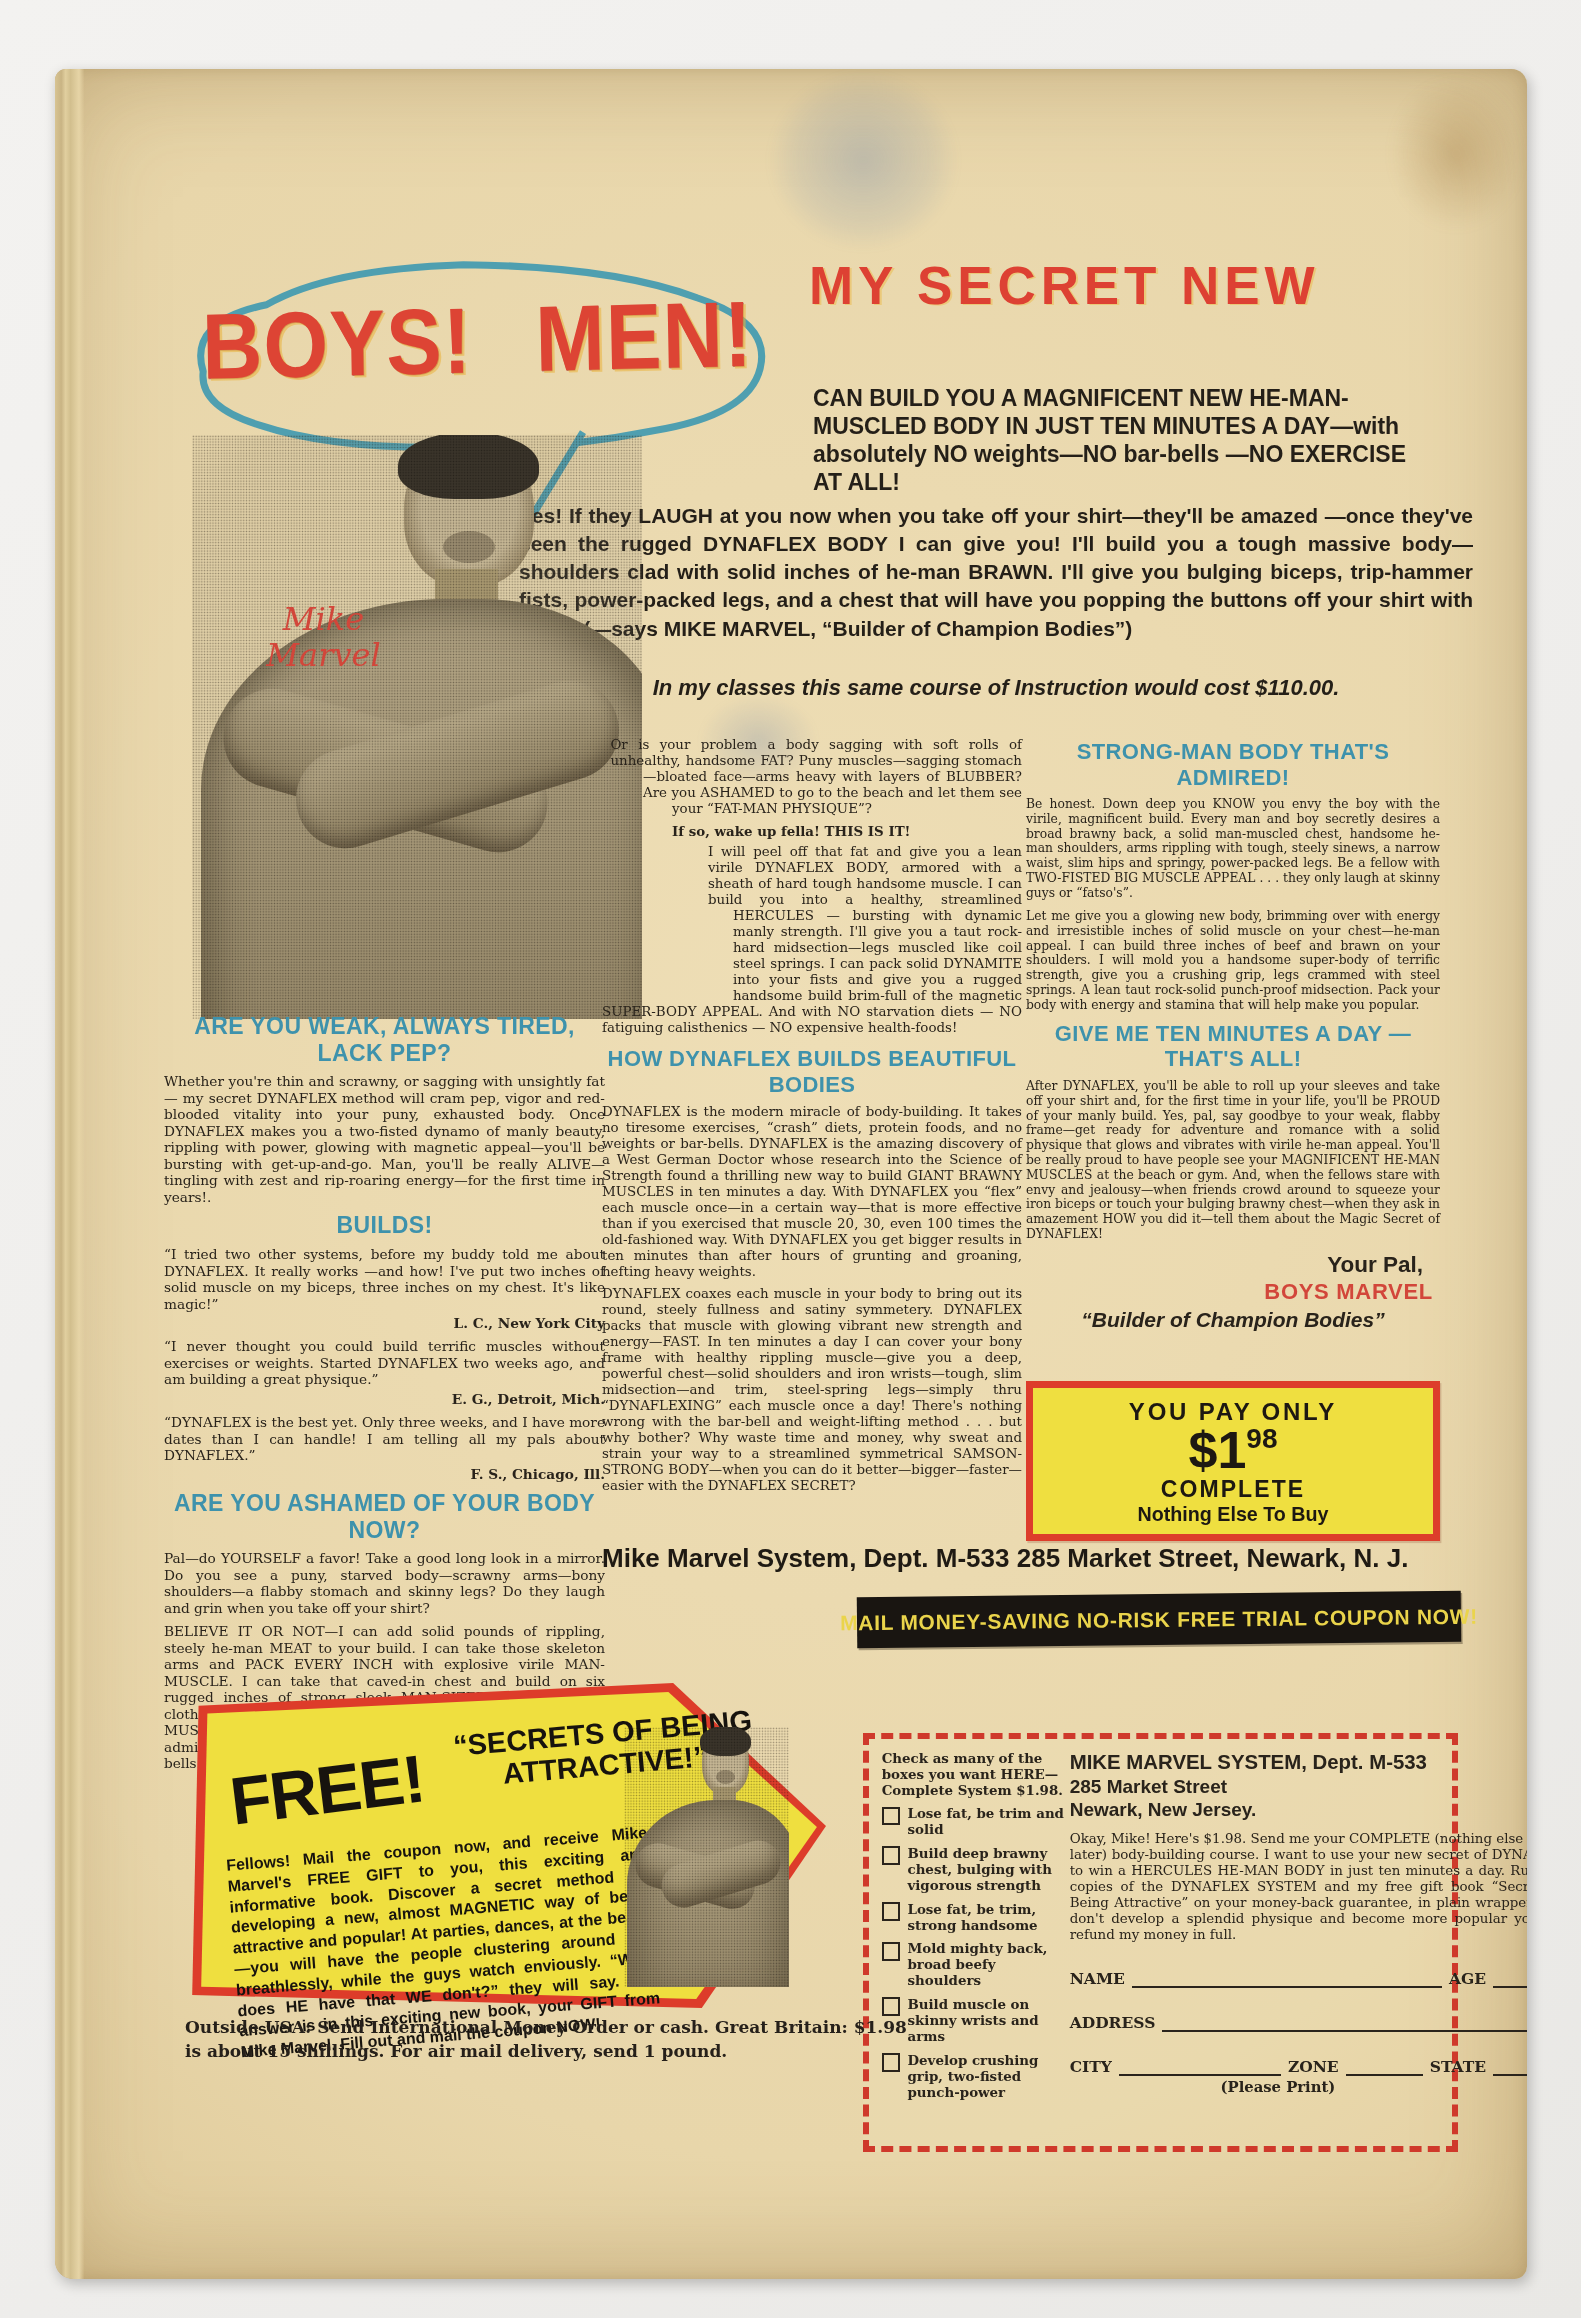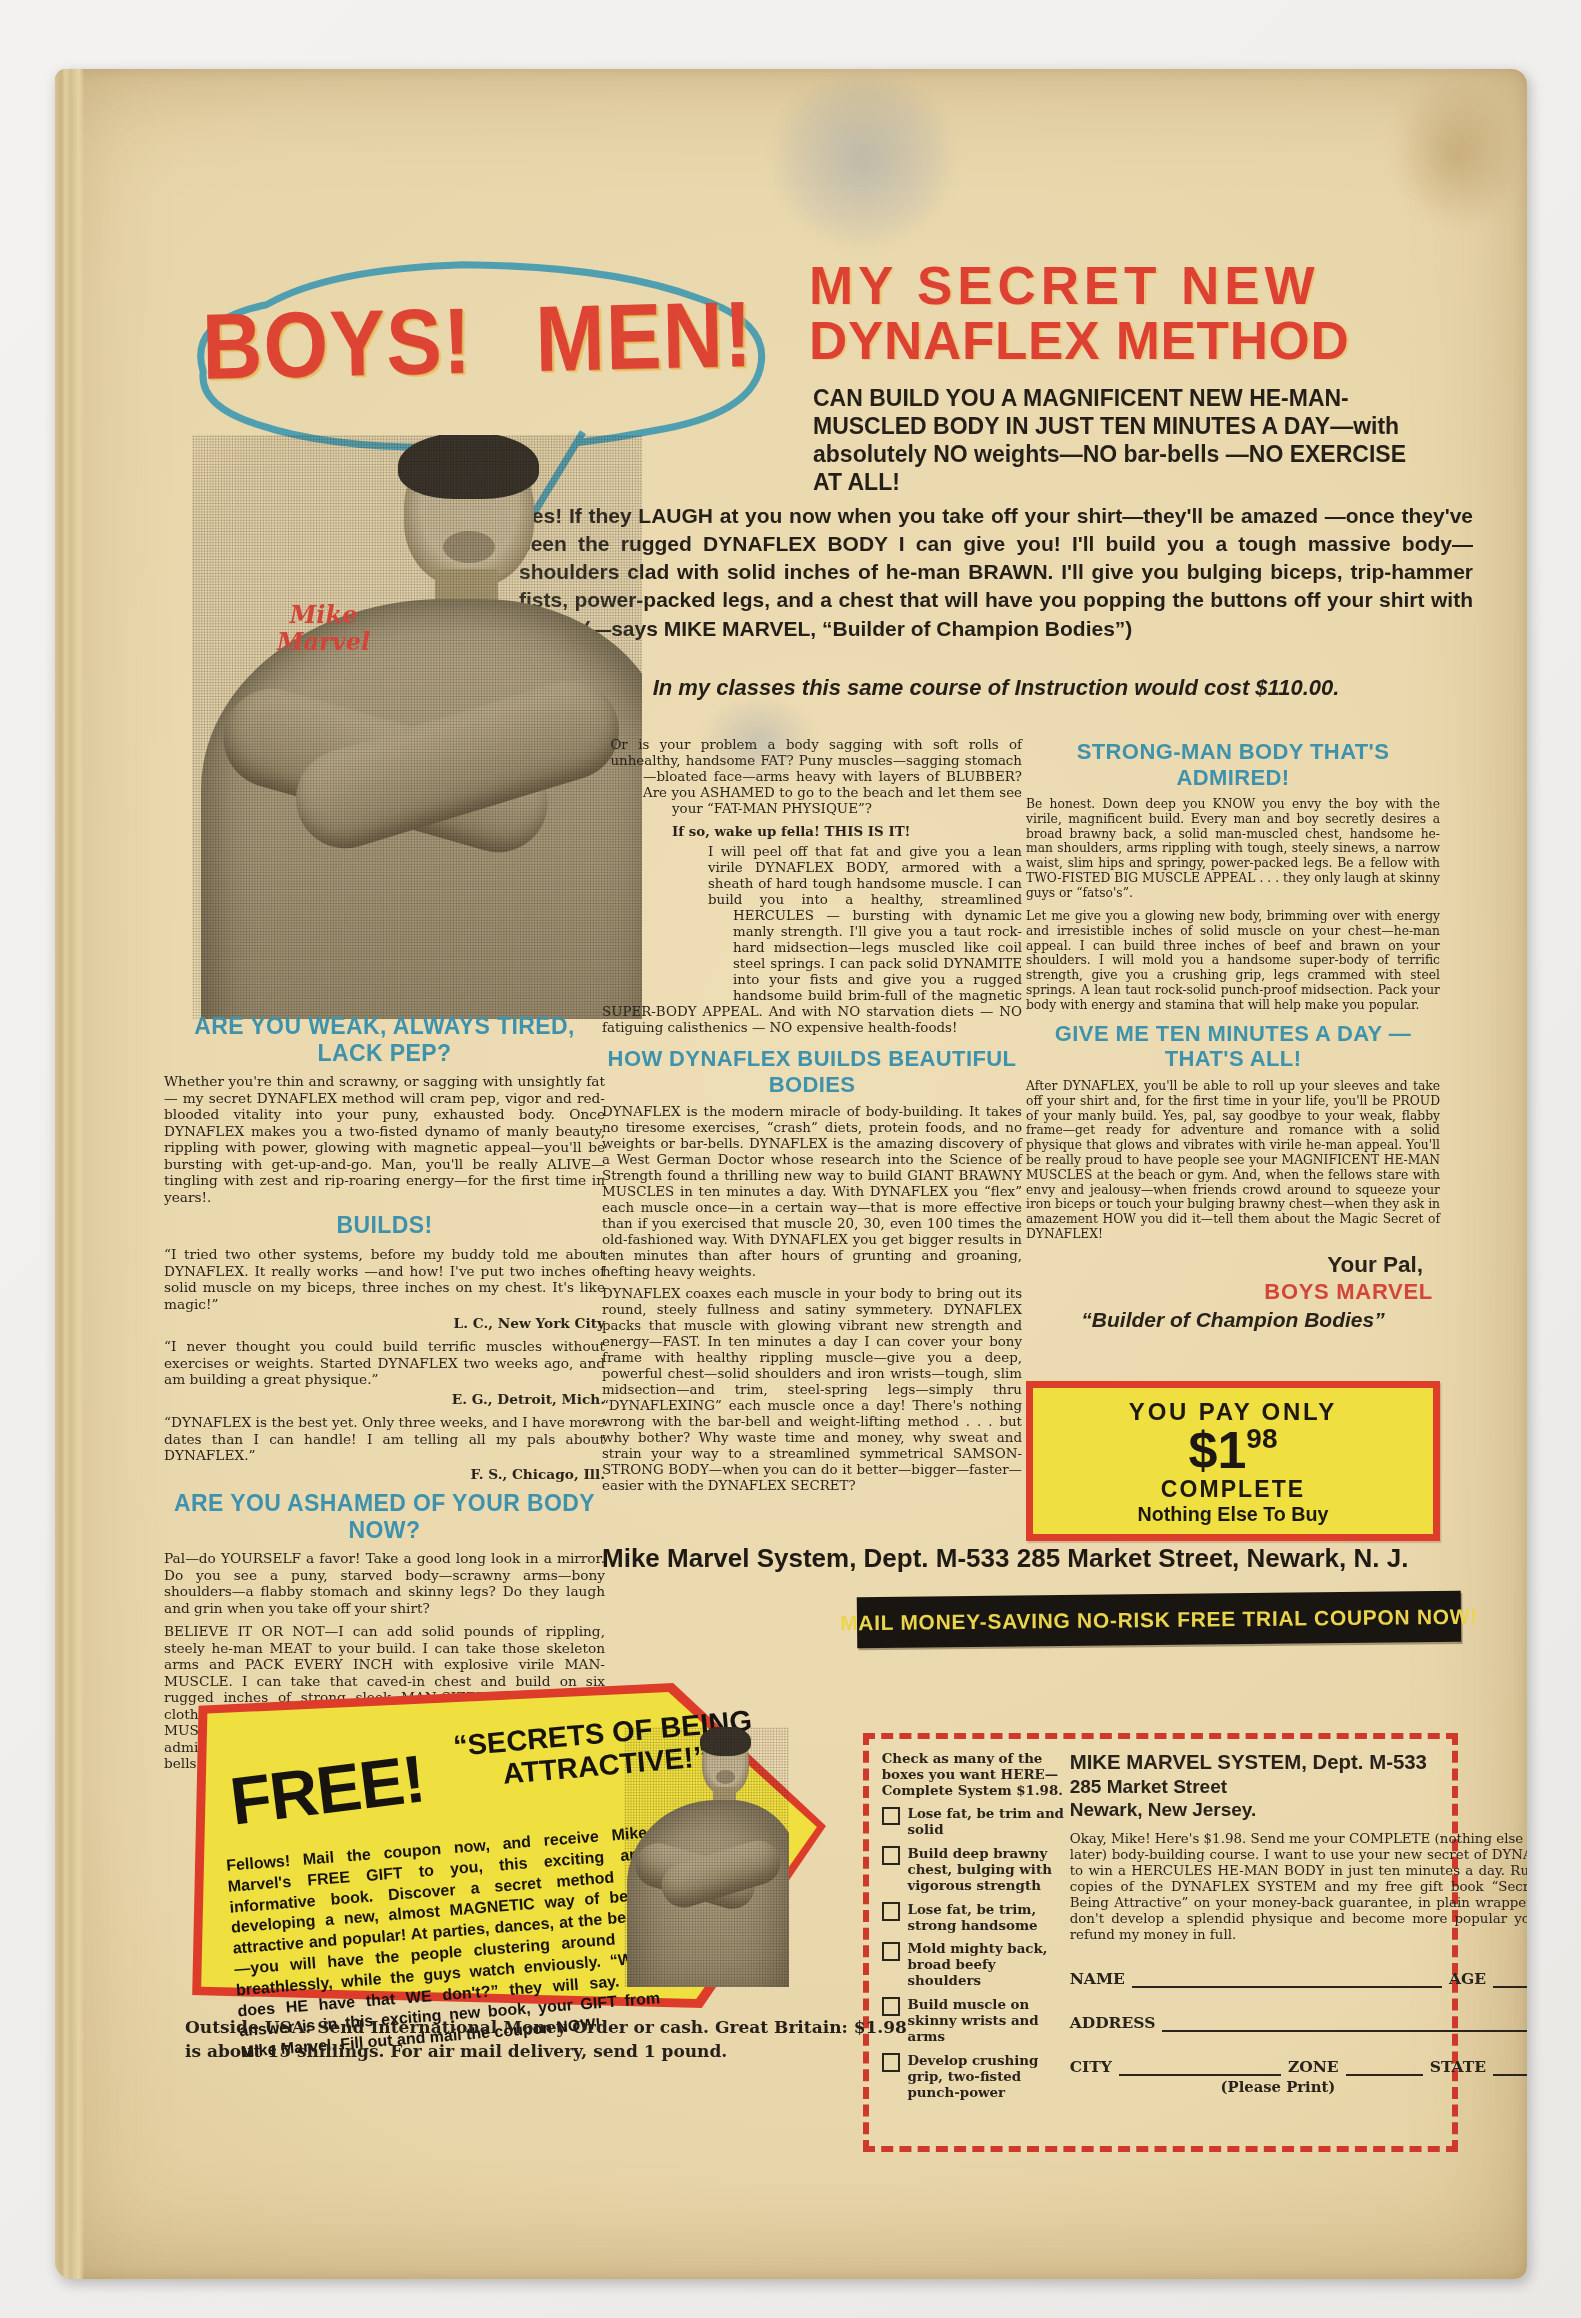--- a/index.html
+++ b/index.html
@@ -65,21 +65,21 @@
     border-radius:52% 40% 0 0 / 42% 34% 0 0;
     box-shadow:inset -21px 14px 42px rgba(60,50,34,.45), inset 21px -7px 35px rgba(60,50,34,.3);}
   .photo .ph-arm{position:absolute;width:74%;height:17%;background:linear-gradient(180deg,#b9ab8a,#8f8162);
     border-radius:63px;box-shadow:inset 0 -9.8px 17px rgba(55,45,30,.45);}
   .photo .ph-arm.a1{left:6%;top:49%;transform:rotate(16deg);}
   .photo .ph-arm.a2{left:22%;top:48%;transform:rotate(-17deg);}
   .photo .ph-dots{position:absolute;inset:0;
     background-image:radial-gradient(rgba(30,24,16,.4) 0.7px,transparent 1px);
     background-size:2.8px 2.8px;mix-blend-mode:multiply;}
   .photo-caption{left:149px;top:533px;width:239px;color:#d2463a;font-family:"DejaVu Serif",serif;
-    font-style:italic;font-weight:bold;font-size:24px;line-height:1.12;text-align:center;}
+    font-style:italic;font-weight:normal;font-size:32px;line-height:1.12;text-align:center;}
 
   
   .h-blue{color:#3e92ac;font-family:"Liberation Sans",sans-serif;font-weight:bold;text-align:center;
     line-height:1.16;letter-spacing:0.4px;}
   .serif{font-family:"DejaVu Serif",serif;color:#29231b;text-align:justify;}
   .col-left{left:109px;top:944px;width:441px;}
   .col-left .h-blue{font-size:23px;margin:0 0 7px 0;}
   .col-left .serif{font-size:13.7px;line-height:16.5px;margin:0 0 7px 0;}
   .col-left .sig{text-align:right;font-weight:bold;margin-top:-4.2px;}
   .col-mid{left:547px;top:668px;width:420px;}
@@ -165,21 +165,20 @@
   <div class="abs cloud">
     <svg viewBox="0 0 900 430">
       <path d="M 60 190 Q 38 118 150 95 Q 238 44 430 38 Q 642 40 762 85 Q 868 120 852 185 Q 836 252 700 274 Q 560 302 430 297 Q 248 302 140 266 Q 54 240 60 190 Z" fill="none" stroke="#4f9fb0" stroke-width="10" stroke-linejoin="round"></path>
       <path d="M 452 286 L 522 405 L 600 276" fill="#e8d6aa" stroke="#4f9fb0" stroke-width="10" stroke-linejoin="round"></path>
     </svg>
     <div class="cloud-text">BOYS! MEN!</div>
   </div>
 
   <div class="abs headline">
     <div class="l1">MY SECRET NEW</div>
-    <div class="l2">DYNAFLEX METHOD</div>
   </div>
   <div class="abs subhead">CAN BUILD YOU A MAGNIFICENT NEW HE-MAN-MUSCLED BODY IN JUST TEN MINUTES A DAY—with absolutely NO weights—NO bar-bells —NO EXERCISE AT ALL!</div>
   <div class="abs intro">Yes! If they LAUGH at you now when you take off your shirt—they'll be amazed —once they've seen the rugged DYNAFLEX BODY I can give you!  I'll build you a tough massive body—shoulders clad with solid inches of he-man BRAWN.  I'll give you bulging biceps, trip-hammer fists, power-packed legs, and a chest that will have you popping the buttons off your shirt with pride! (—says MIKE MARVEL, “Builder of Champion Bodies”)</div>
   <div class="abs costline">In my classes this same course of Instruction would cost $110.00.</div>
 
   <div class="abs photo" style="left:137px;top:366px;width:450px;height:584px;">
     <div class="ph-wash"></div>
     <div class="ph-head"></div>
     <div class="ph-neck"></div>
     <div class="ph-torso"></div>

